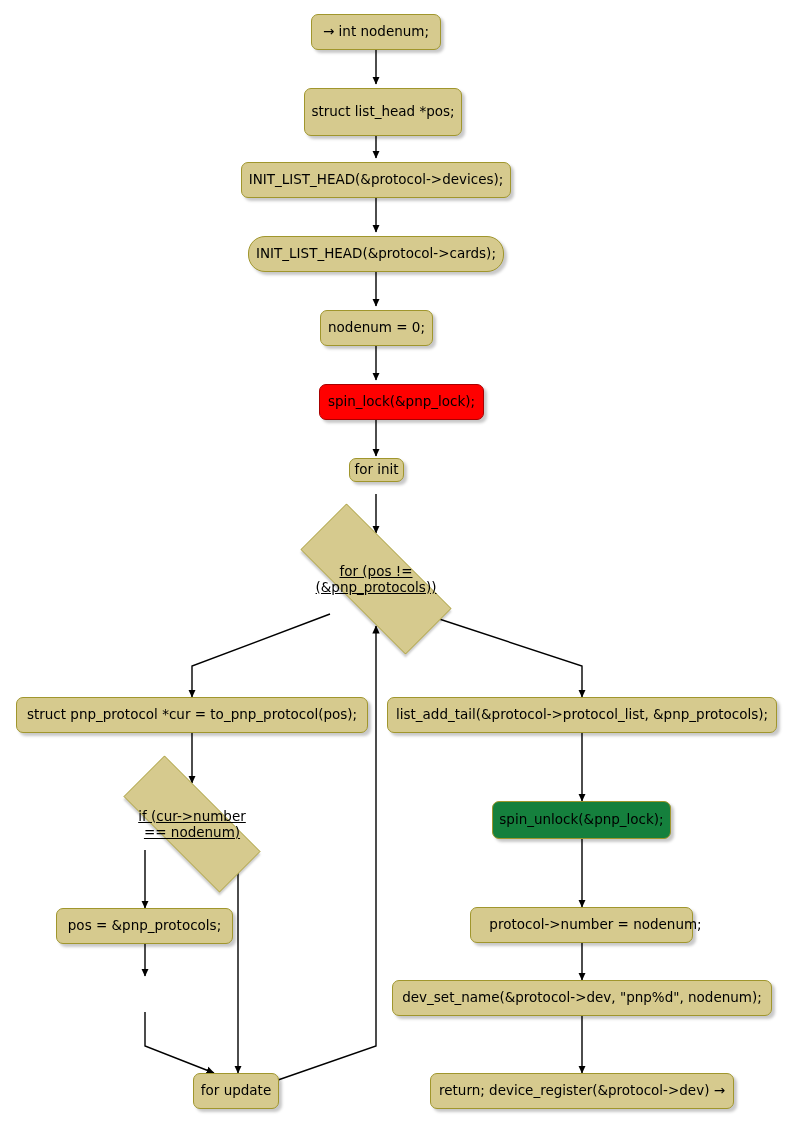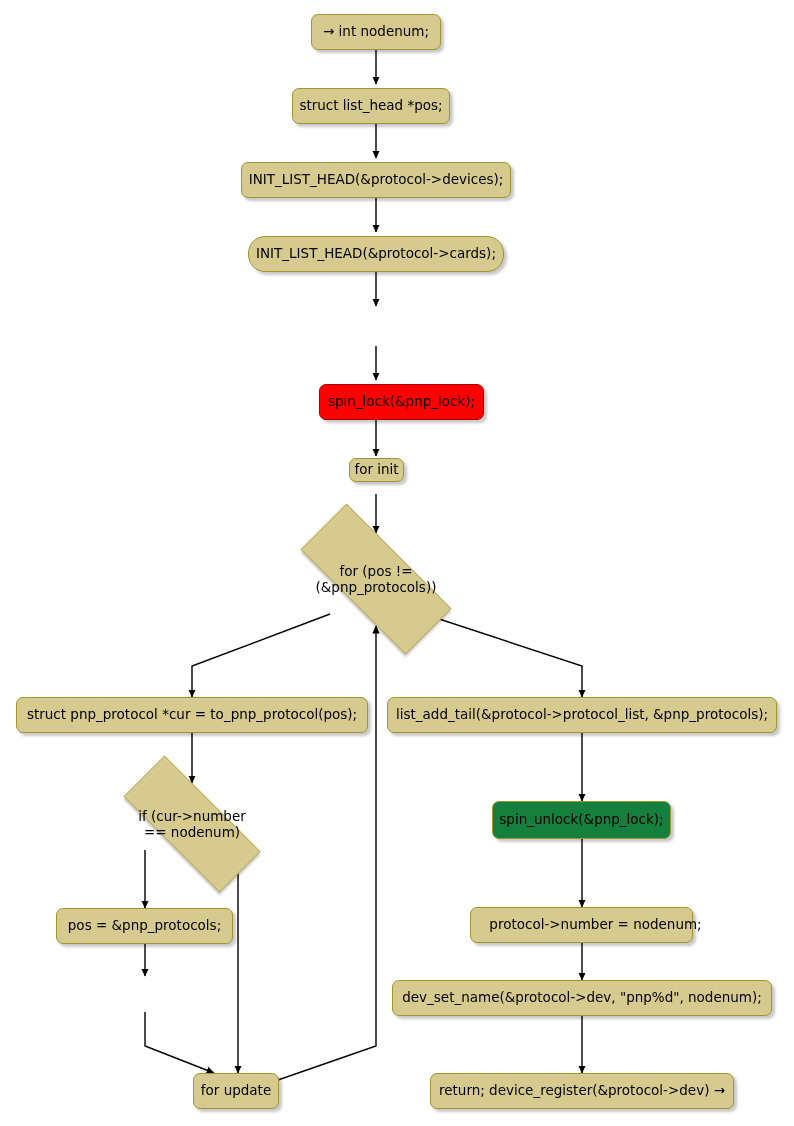--- a/index.html
+++ b/index.html
@@ -61,20 +61,21 @@
     height: 100%;
     background: #D6CA8E;
     border: 1.5px solid #A0962D;
     box-sizing: border-box;
     transform: rotate(45deg) scale(0.707);
     box-shadow: 3px 3px 3px rgba(0,0,0,0.20);
   }
   .diamond .dlabel {
     position: relative;
     z-index: 2;
+    text-decoration: underline;
   }
   
   #edges {
     position: absolute;
     left: 0; top: 0;
     width: 794px;
     height: 1126px;
     z-index: 1;
     pointer-events: none;
   }
@@ -129,32 +130,35 @@
       <path d="M582,1016 L582,1073"></path>
 
       <path d="M278,1080 L376,1046 L376,626"></path>
     </g>
   </svg>
 
   <div class="node" style="left:311px; top:14px; width:130px; height:36px;">
     <span>→ int nodenum;</span>
   </div>
 
-  <div class="node" style="left:292px; top:88px; width:158px; height:36px;">
+  <div class="node" style="left:304px; top:88px; width:158px; height:48px;">
     <span>struct list_head *pos;</span>
   </div>
 
   <div class="node" style="left:241px; top:162px; width:270px; height:36px;">
     <span>INIT_LIST_HEAD(&amp;protocol-&gt;devices);</span>
   </div>
 
   <div class="node" style="left:248px; top:236px; width:256px; height:36px;border-radius:17px;">
     <span>INIT_LIST_HEAD(&amp;protocol-&gt;cards);</span>
   </div>
 
+  <div class="node" style="left:320px; top:310px; width:113px; height:36px;">
+    <span>nodenum = 0;</span>
+  </div>
 
   <div class="node red" style="left:294px; top:384px; width:165px; height:36px;">
     <span>spin_lock(&amp;pnp_lock);</span>
   </div>
 
   <div class="node" style="left:349px; top:458px; width:55px; height:24px;">
     <span>for init</span>
   </div>
 
   <div class="diamond" style="left:271px; top:533px; width:210px; height:92px;">

